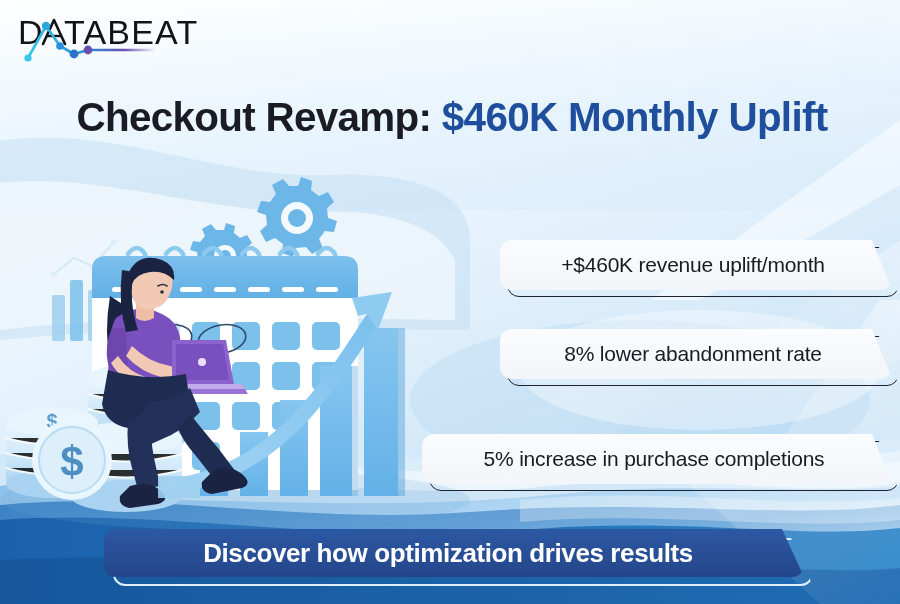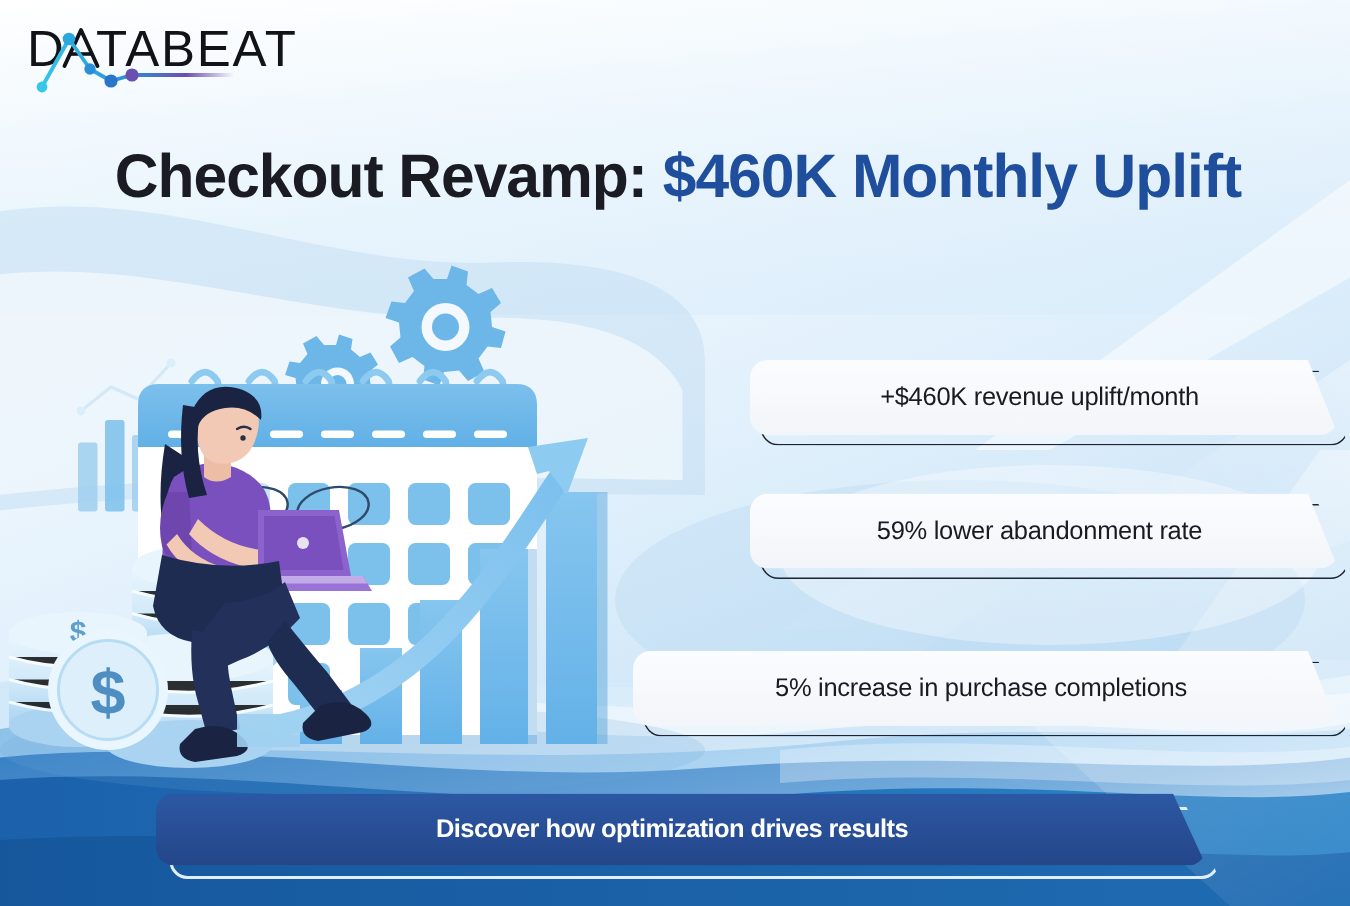--- a/index.html
+++ b/index.html
@@ -72,21 +72,21 @@
     background: linear-gradient(180deg, #fbfcfe 0%, #f2f5f9 100%);
     border-radius: 12px 2px 12px 12px;
     clip-path: polygon(0 0, calc(100% - 20px) 0, 100% 100%, 0 100%);
     display: flex;
     align-items: center;
     justify-content: center;
     box-sizing: border-box;
     padding: 0 26px 0 20px;
   }
   .callout-text {
-    font-size: 17px;
+    font-size: 21px;
     font-weight: 400;
     color: #1a1a22;
     letter-spacing: -0.2px;
     white-space: nowrap;
   }
 
   #callout-0 { right: 8px; top: 240px;  width: 392px; }
   #callout-1 { right: 8px; top: 329px;  width: 392px; }
   #callout-2 { right: 8px; top: 434px;  width: 470px; }
 
@@ -113,21 +113,21 @@
     border-radius: 12px 2px 12px 12px;
     clip-path: polygon(0 0, calc(100% - 22px) 0, 100% 100%, 0 100%);
     display: flex;
     align-items: center;
     justify-content: center;
     box-sizing: border-box;
     padding: 0 26px 0 14px;
   }
   #cta-text {
     color: #ffffff;
-    font-size: 17px;
+    font-size: 26px;
     font-weight: 700;
     letter-spacing: -0.4px;
     white-space: nowrap;
   }
 
   
   #illustration {
     position: absolute;
     left: 0; top: 170px;
     width: 470px; height: 360px;
@@ -462,21 +462,21 @@
   <div class="callout-wrap" id="callout-0">
     <div class="callout-outline"></div>
     <div class="callout">
       <span class="callout-text">+$460K revenue uplift/month</span>
     </div>
   </div>
 
   <div class="callout-wrap" id="callout-1">
     <div class="callout-outline"></div>
     <div class="callout">
-      <span class="callout-text">59% lower abandonment rate</span>
+      <span class="callout-text">8% lower abandonment rate</span>
     </div>
   </div>
 
   <div class="callout-wrap" id="callout-2">
     <div class="callout-outline"></div>
     <div class="callout">
       <span class="callout-text">5% increase in purchase completions</span>
     </div>
   </div>
 

